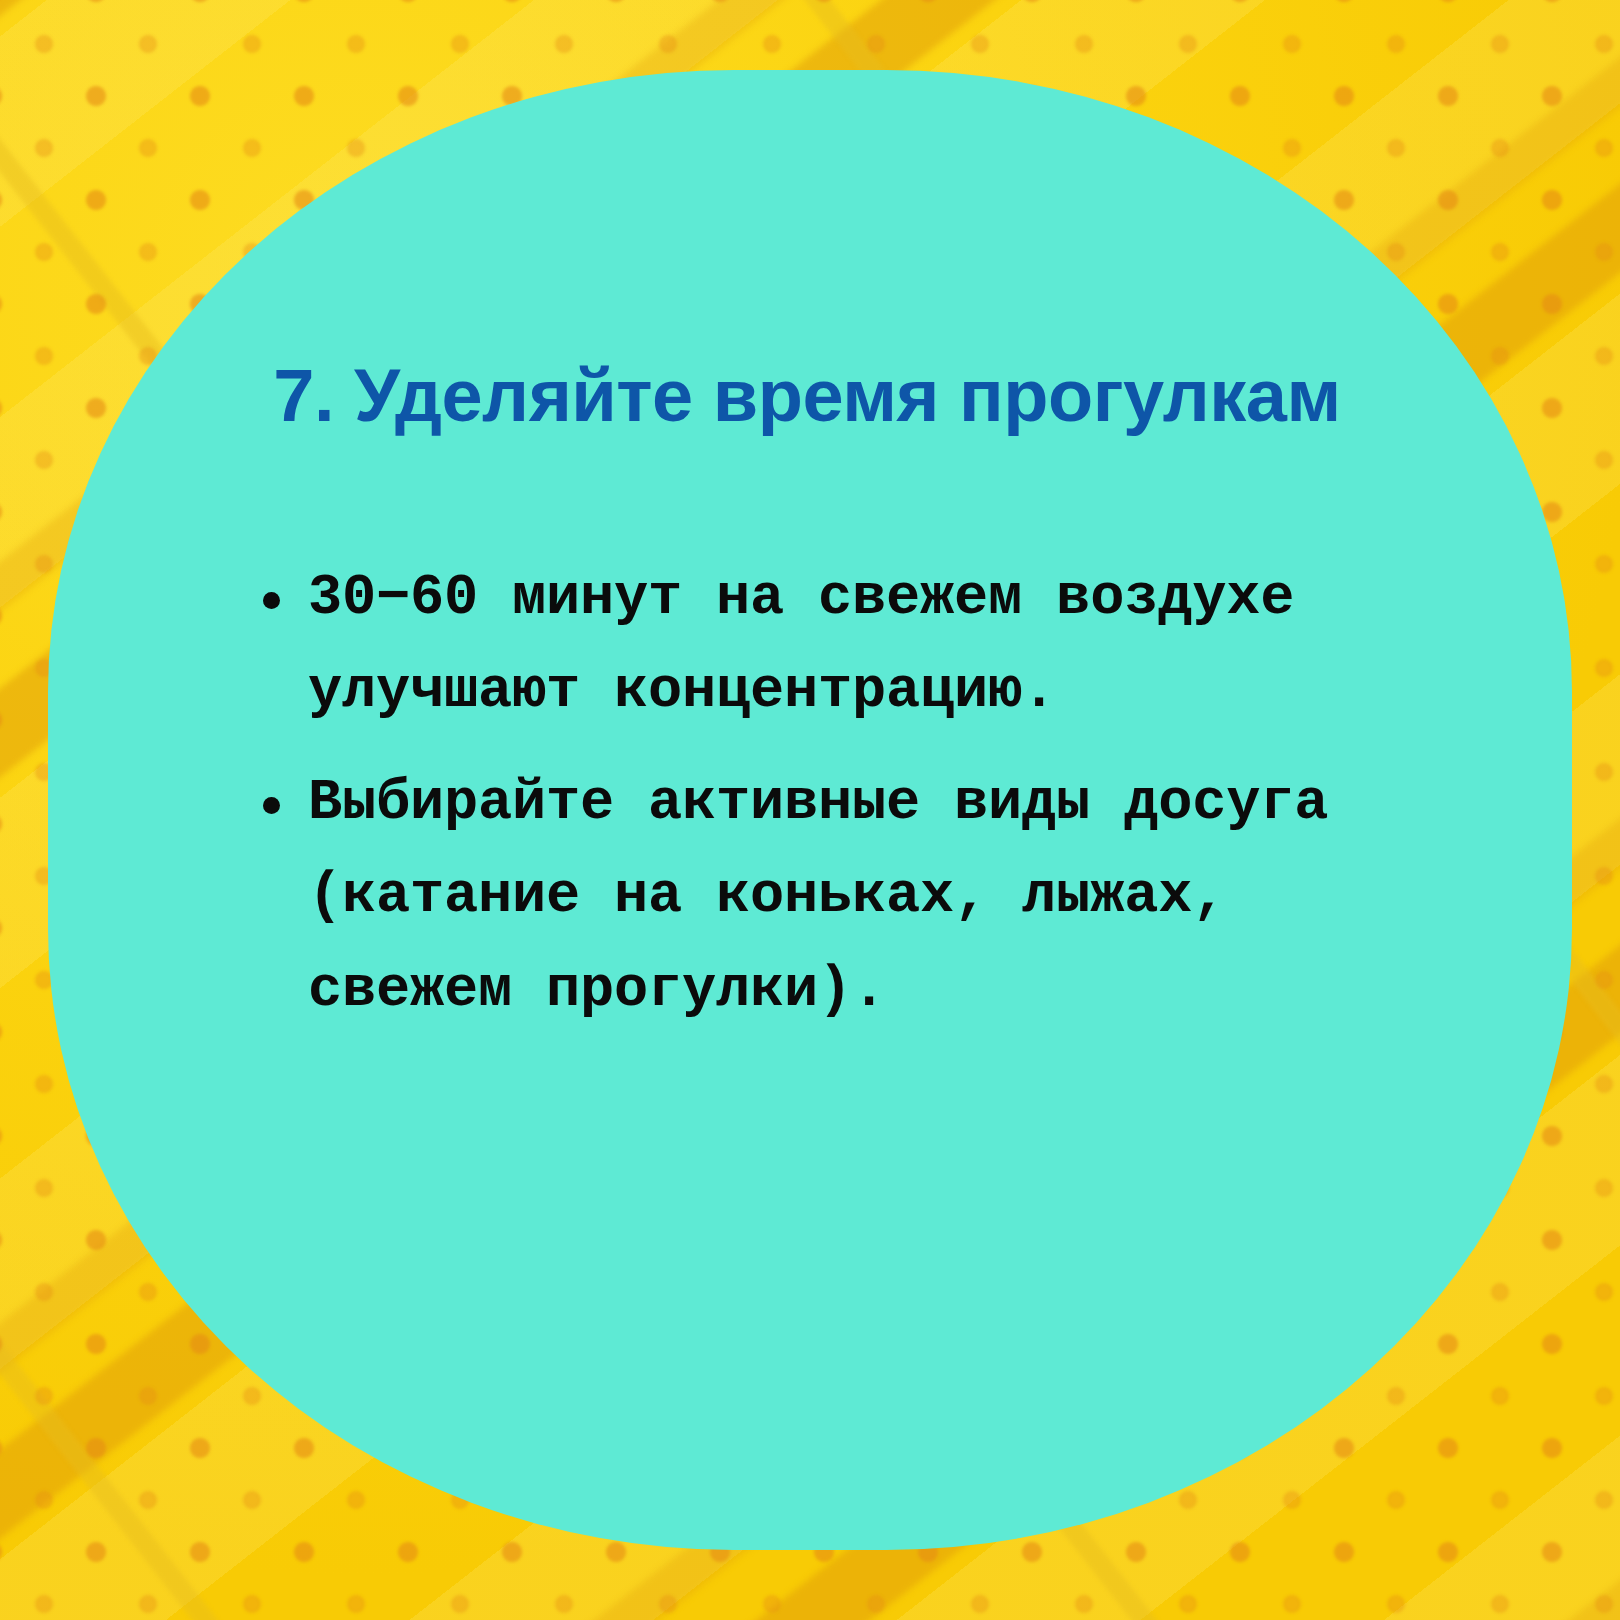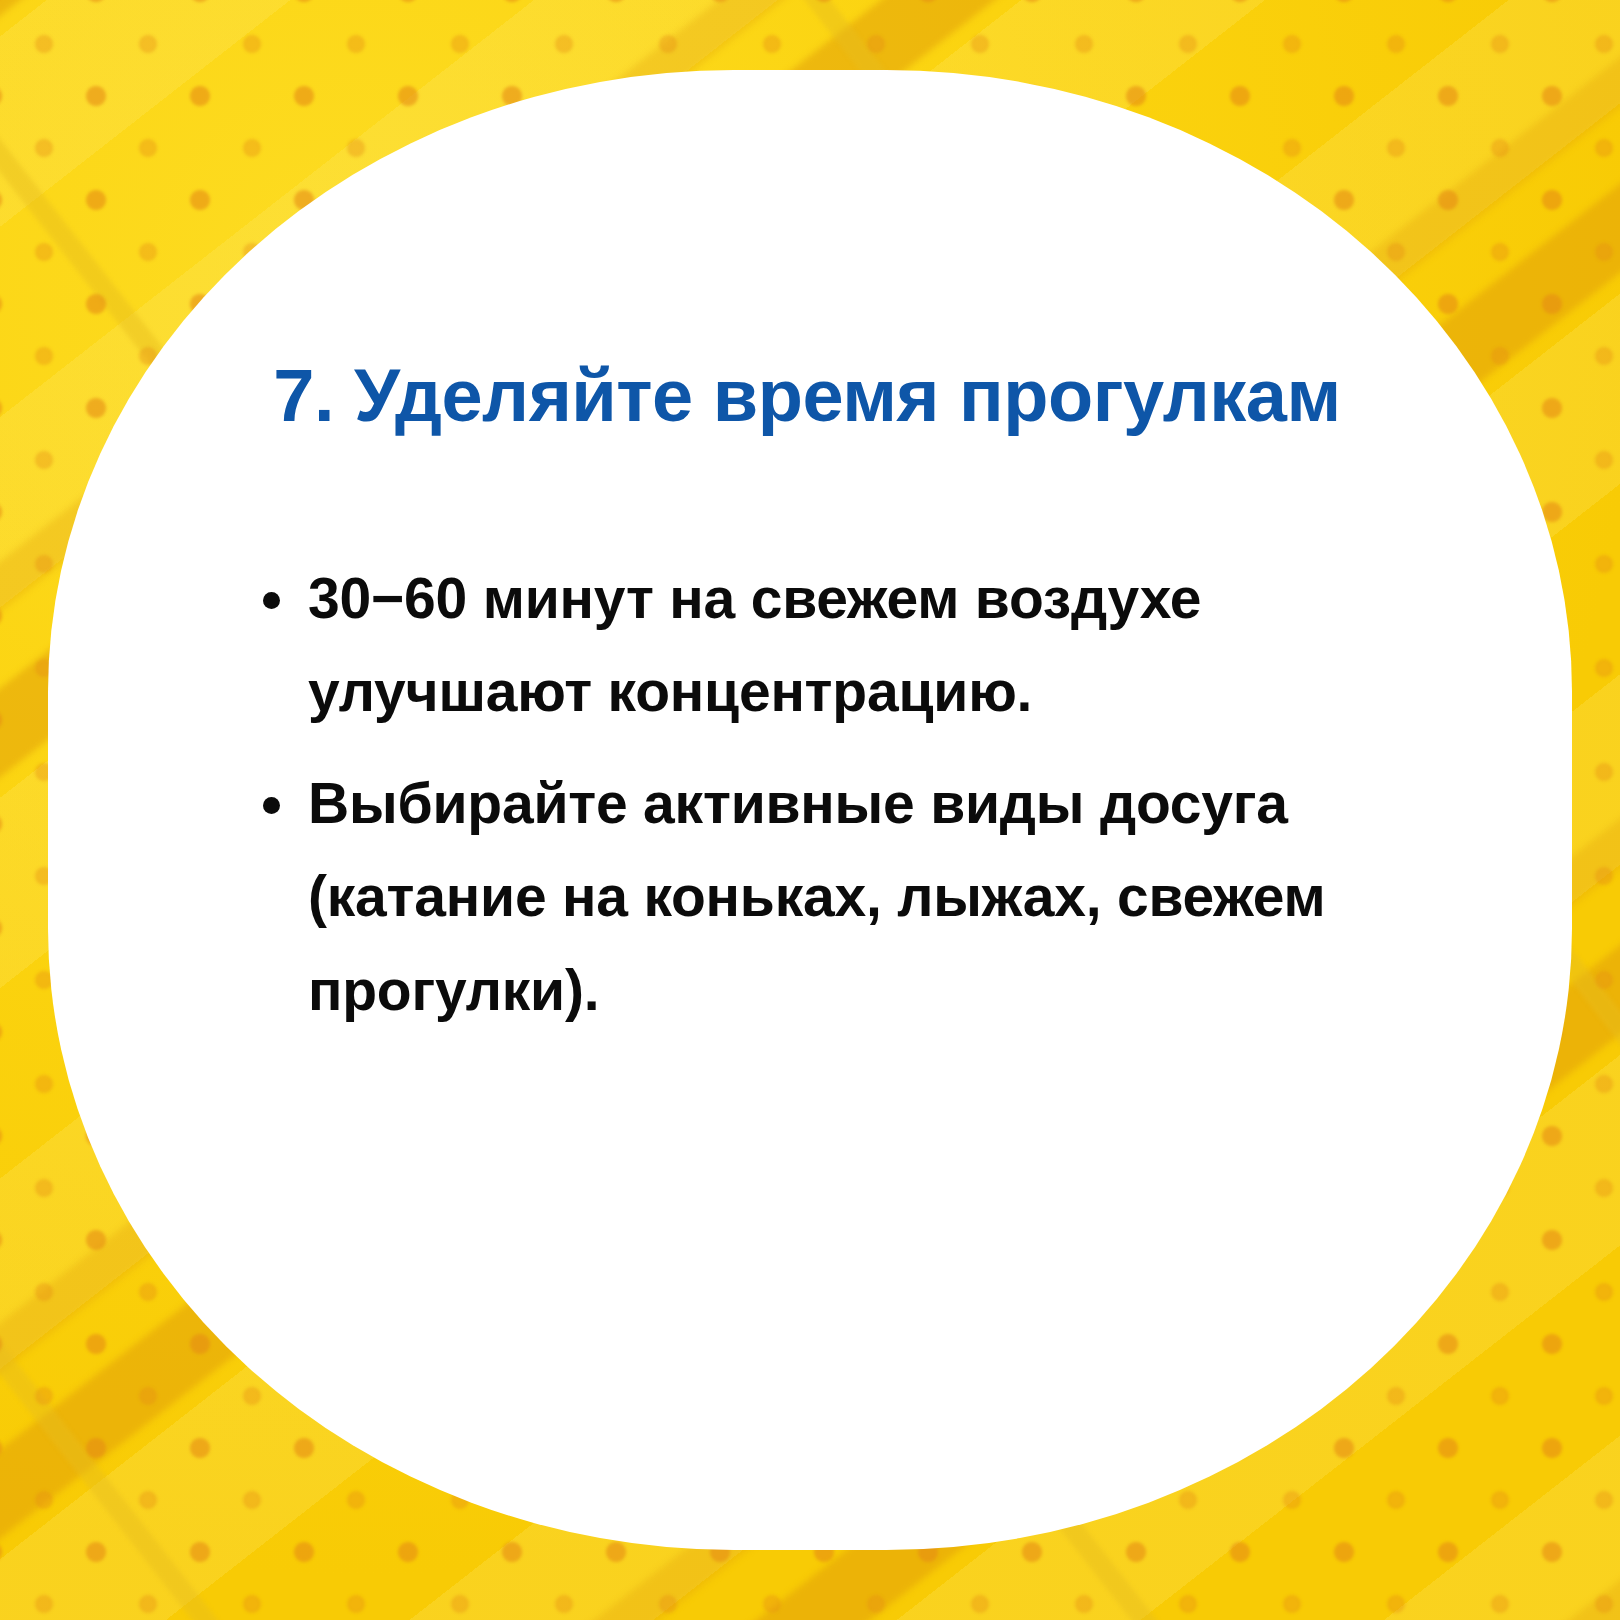--- a/index.html
+++ b/index.html
@@ -106,21 +106,21 @@
     background: radial-gradient(ellipse at 50% 50%, rgba(255,255,255,0.12) 0%, rgba(255,255,255,0) 55%);
   }
 
   
   .card {
     position: absolute;
     left: 48px;
     top: 70px;
     width: 1524px;
     height: 1480px;
-    background: #ffffff;
+    background: #5eead4;
     border-radius: 45% / 42%;
     overflow: hidden;
   }
 
   .card-inner {
     position: absolute;
     left: 0;
     top: 0;
     width: 100%;
     height: 100%;
@@ -150,21 +150,21 @@
     margin: 0;
     padding: 0;
     list-style: none;
   }
 
   .bullet {
     position: relative;
     padding-left: 72px;
     margin-bottom: 18px;
     color: #0B0B0B;
-    font-family: Liberation Sans, sans-serif;
+    font-family: Liberation Mono, monospace;
     font-size: 57px;
     font-weight: bold;
     line-height: 1.64;
     letter-spacing: -0.2px;
   }
 
   .bullet:last-child {
     margin-bottom: 0;
   }
 

